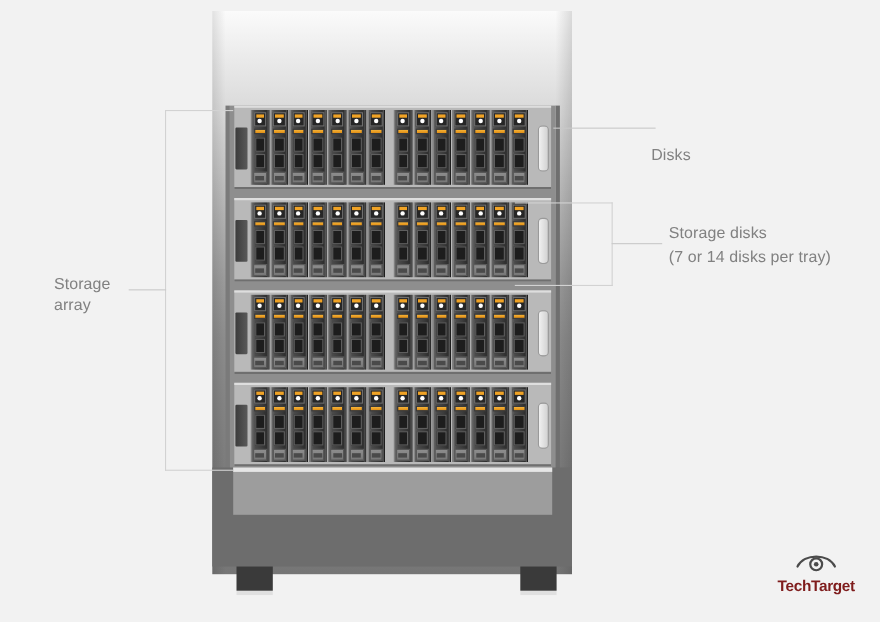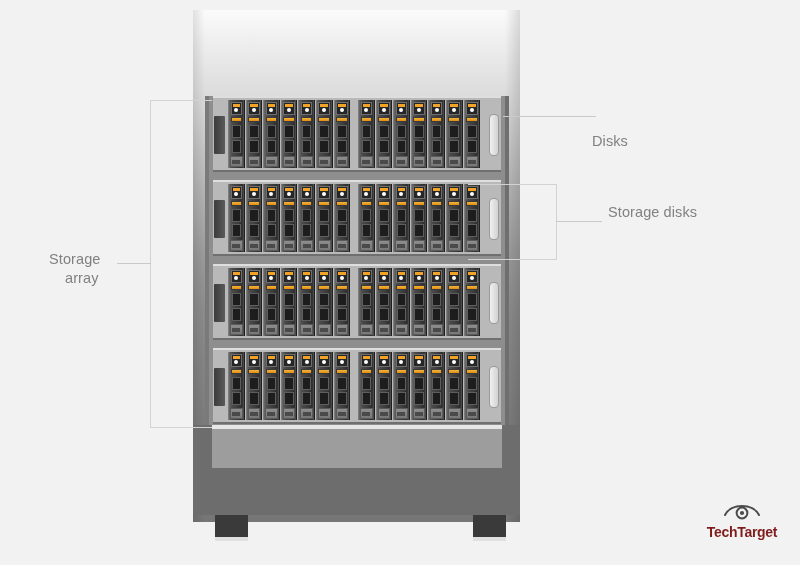--- a/index.html
+++ b/index.html
@@ -888,25 +888,26 @@
   <div class="foot r"></div>
   <div class="foot-shadow l"></div>
   <div class="foot-shadow r"></div>
 
   <div class="line" style="left:503px;top:116px;width:93px;height:1px;"></div>
   <div class="label" style="left:592px;top:105px;margin-top:27px;">Disks</div>
 
   <div class="bracket" style="left:468px;top:184px;width:89px;height:76px;border-left:none;"></div>
   <div class="line" style="left:556px;top:221px;width:46px;height:1px;"></div>
   <div class="label" style="left:608px;top:203px;">Storage disks</div>
+  <div class="label" style="left:608px;top:225px;">(7 or 14 disks per tray)</div>
 
   <div class="bracket" style="left:150px;top:100px;width:62px;height:328px;border-right:none;"></div>
   <div class="line" style="left:117px;top:263px;width:34px;height:1px;"></div>
   <div class="label" style="left:49px;top:250px;">Storage</div>
-  <div class="label" style="left:49px;top:269px;margin-left:16px;">array</div>
+  <div class="label" style="left:49px;top:269px;">array</div>
 
   <div class="logo">
     <div class="logo-eye">
       <svg width="38" height="20" viewBox="0 0 38 20">
         <path d="M2 15 C 8 3, 30 3, 36 15" stroke="#4b4b4b" stroke-width="2" fill="none" stroke-linecap="round"></path>
         <circle cx="19" cy="13" r="5.4" fill="none" stroke="#4b4b4b" stroke-width="2"></circle>
         <circle cx="19" cy="13" r="2.1" fill="#4b4b4b"></circle>
       </svg>
     </div>
     <div class="logo-text">TechTarget</div>

